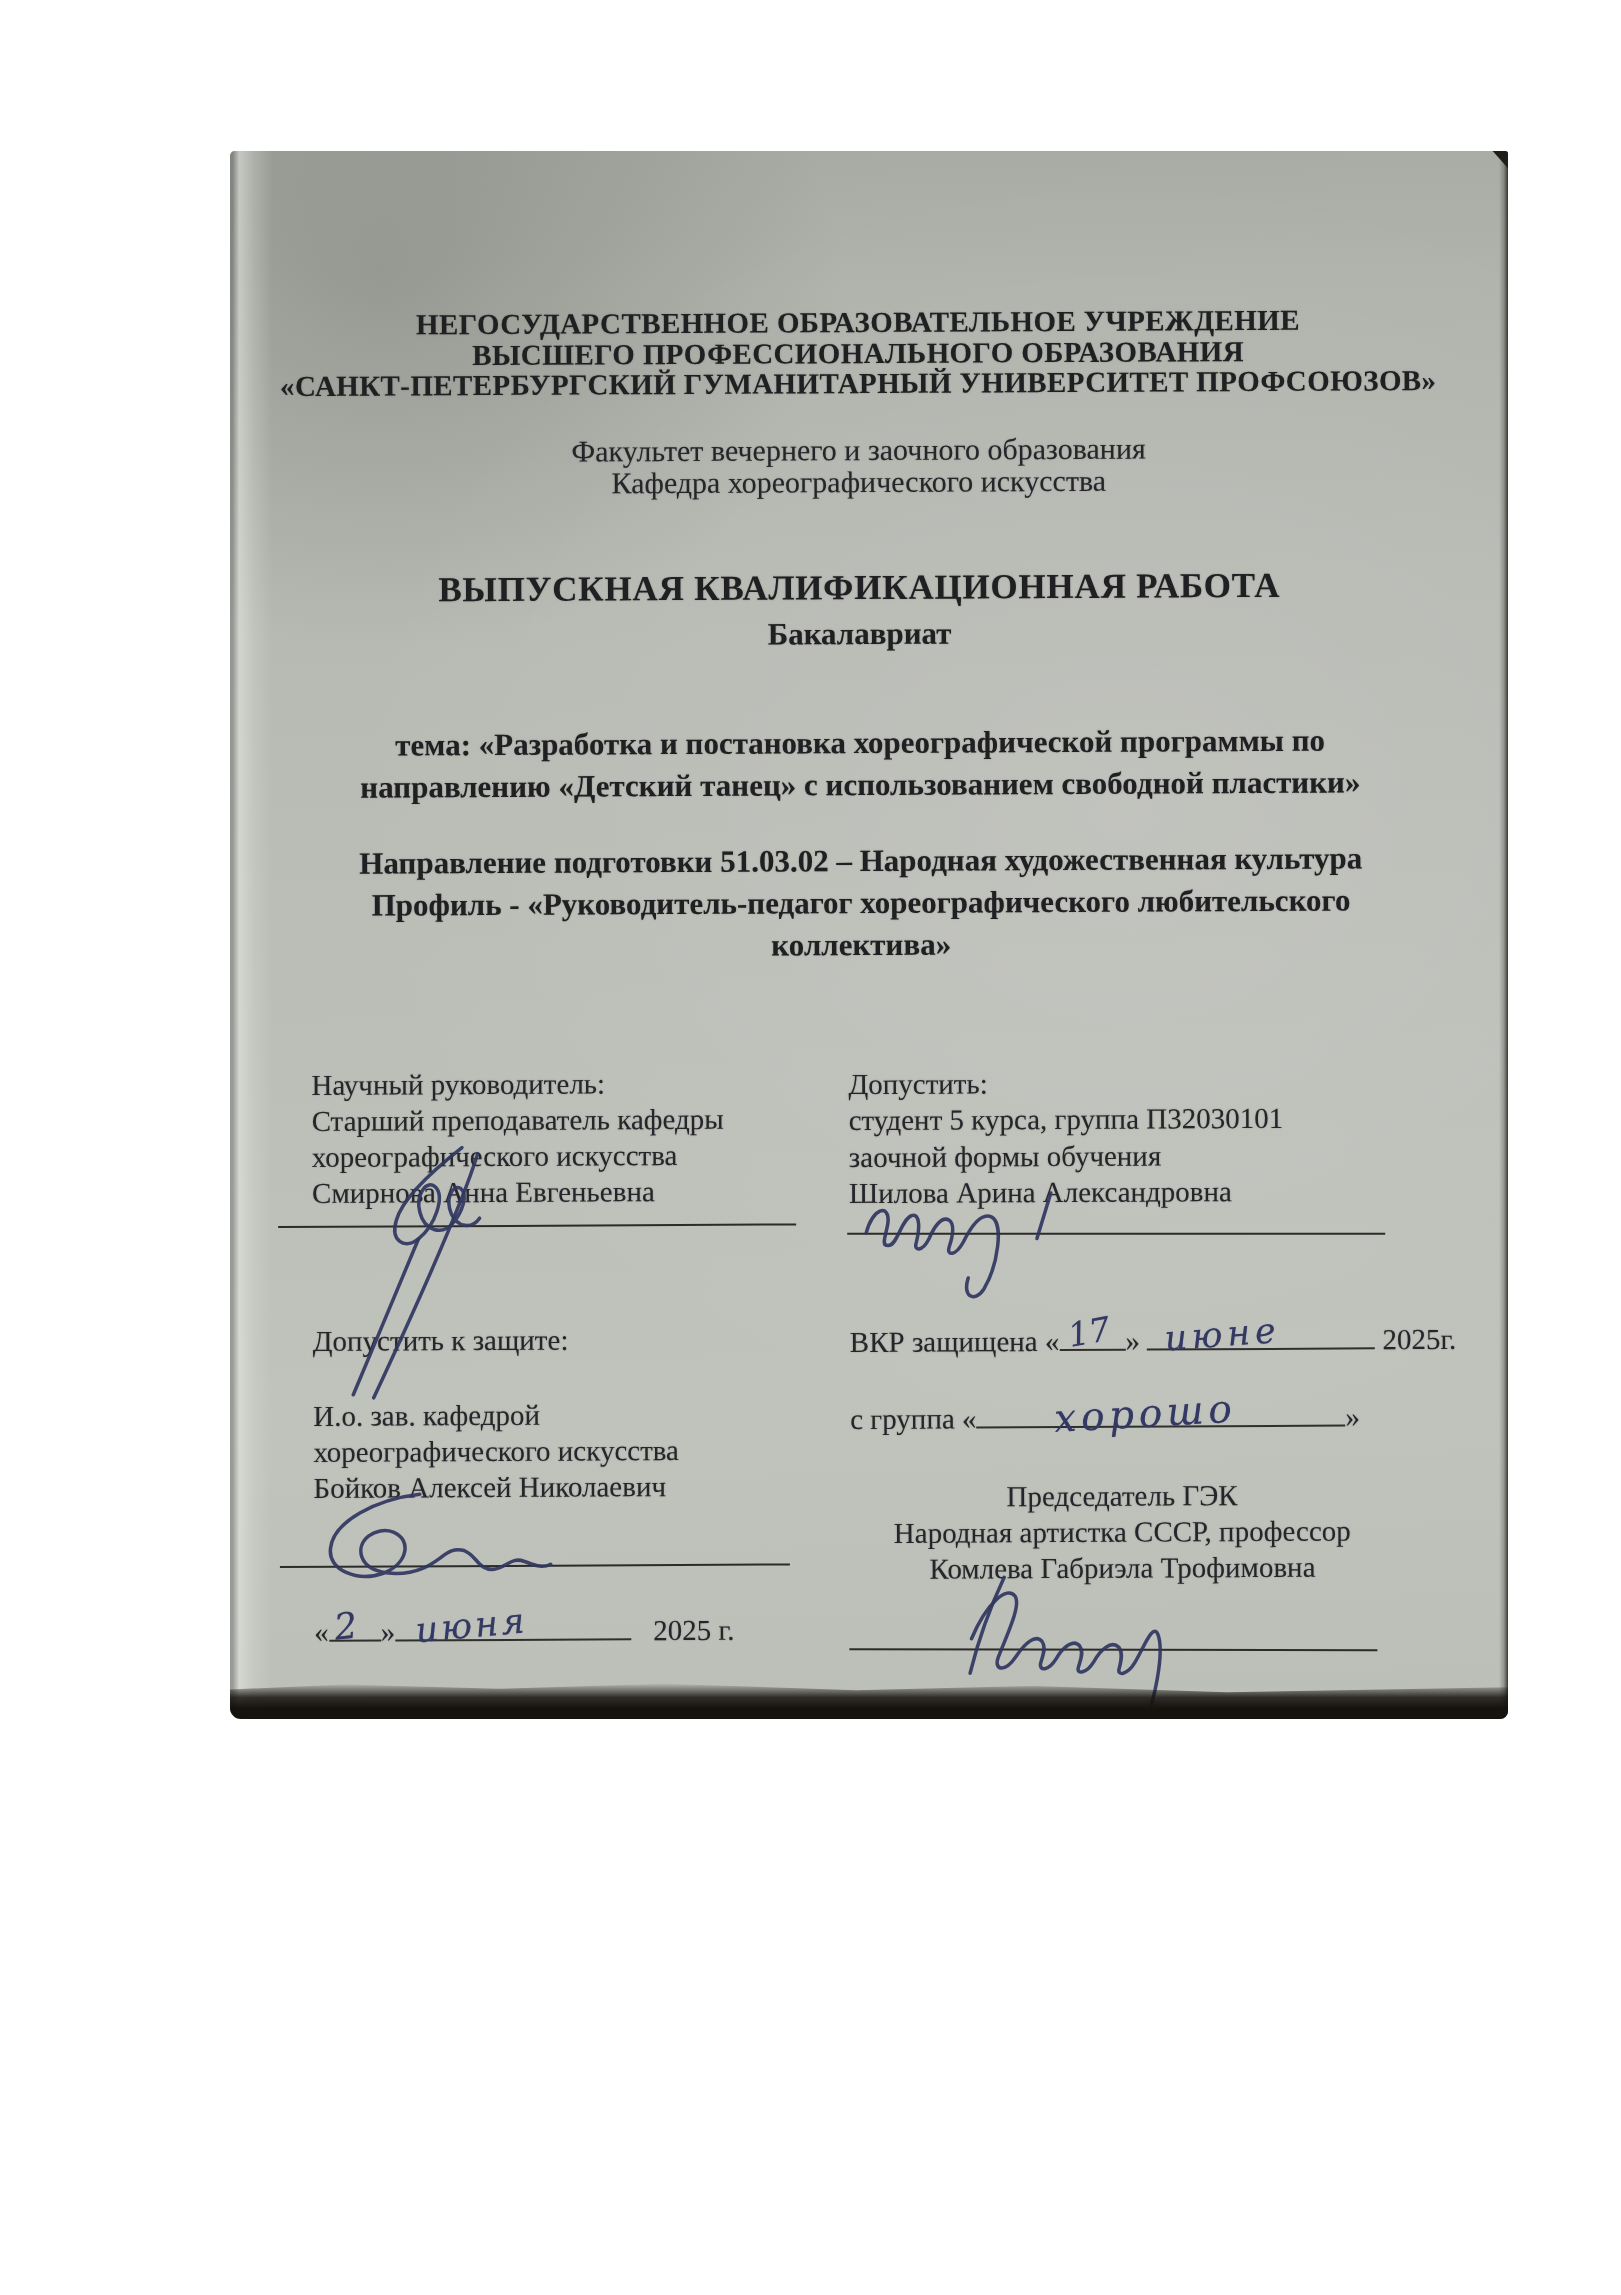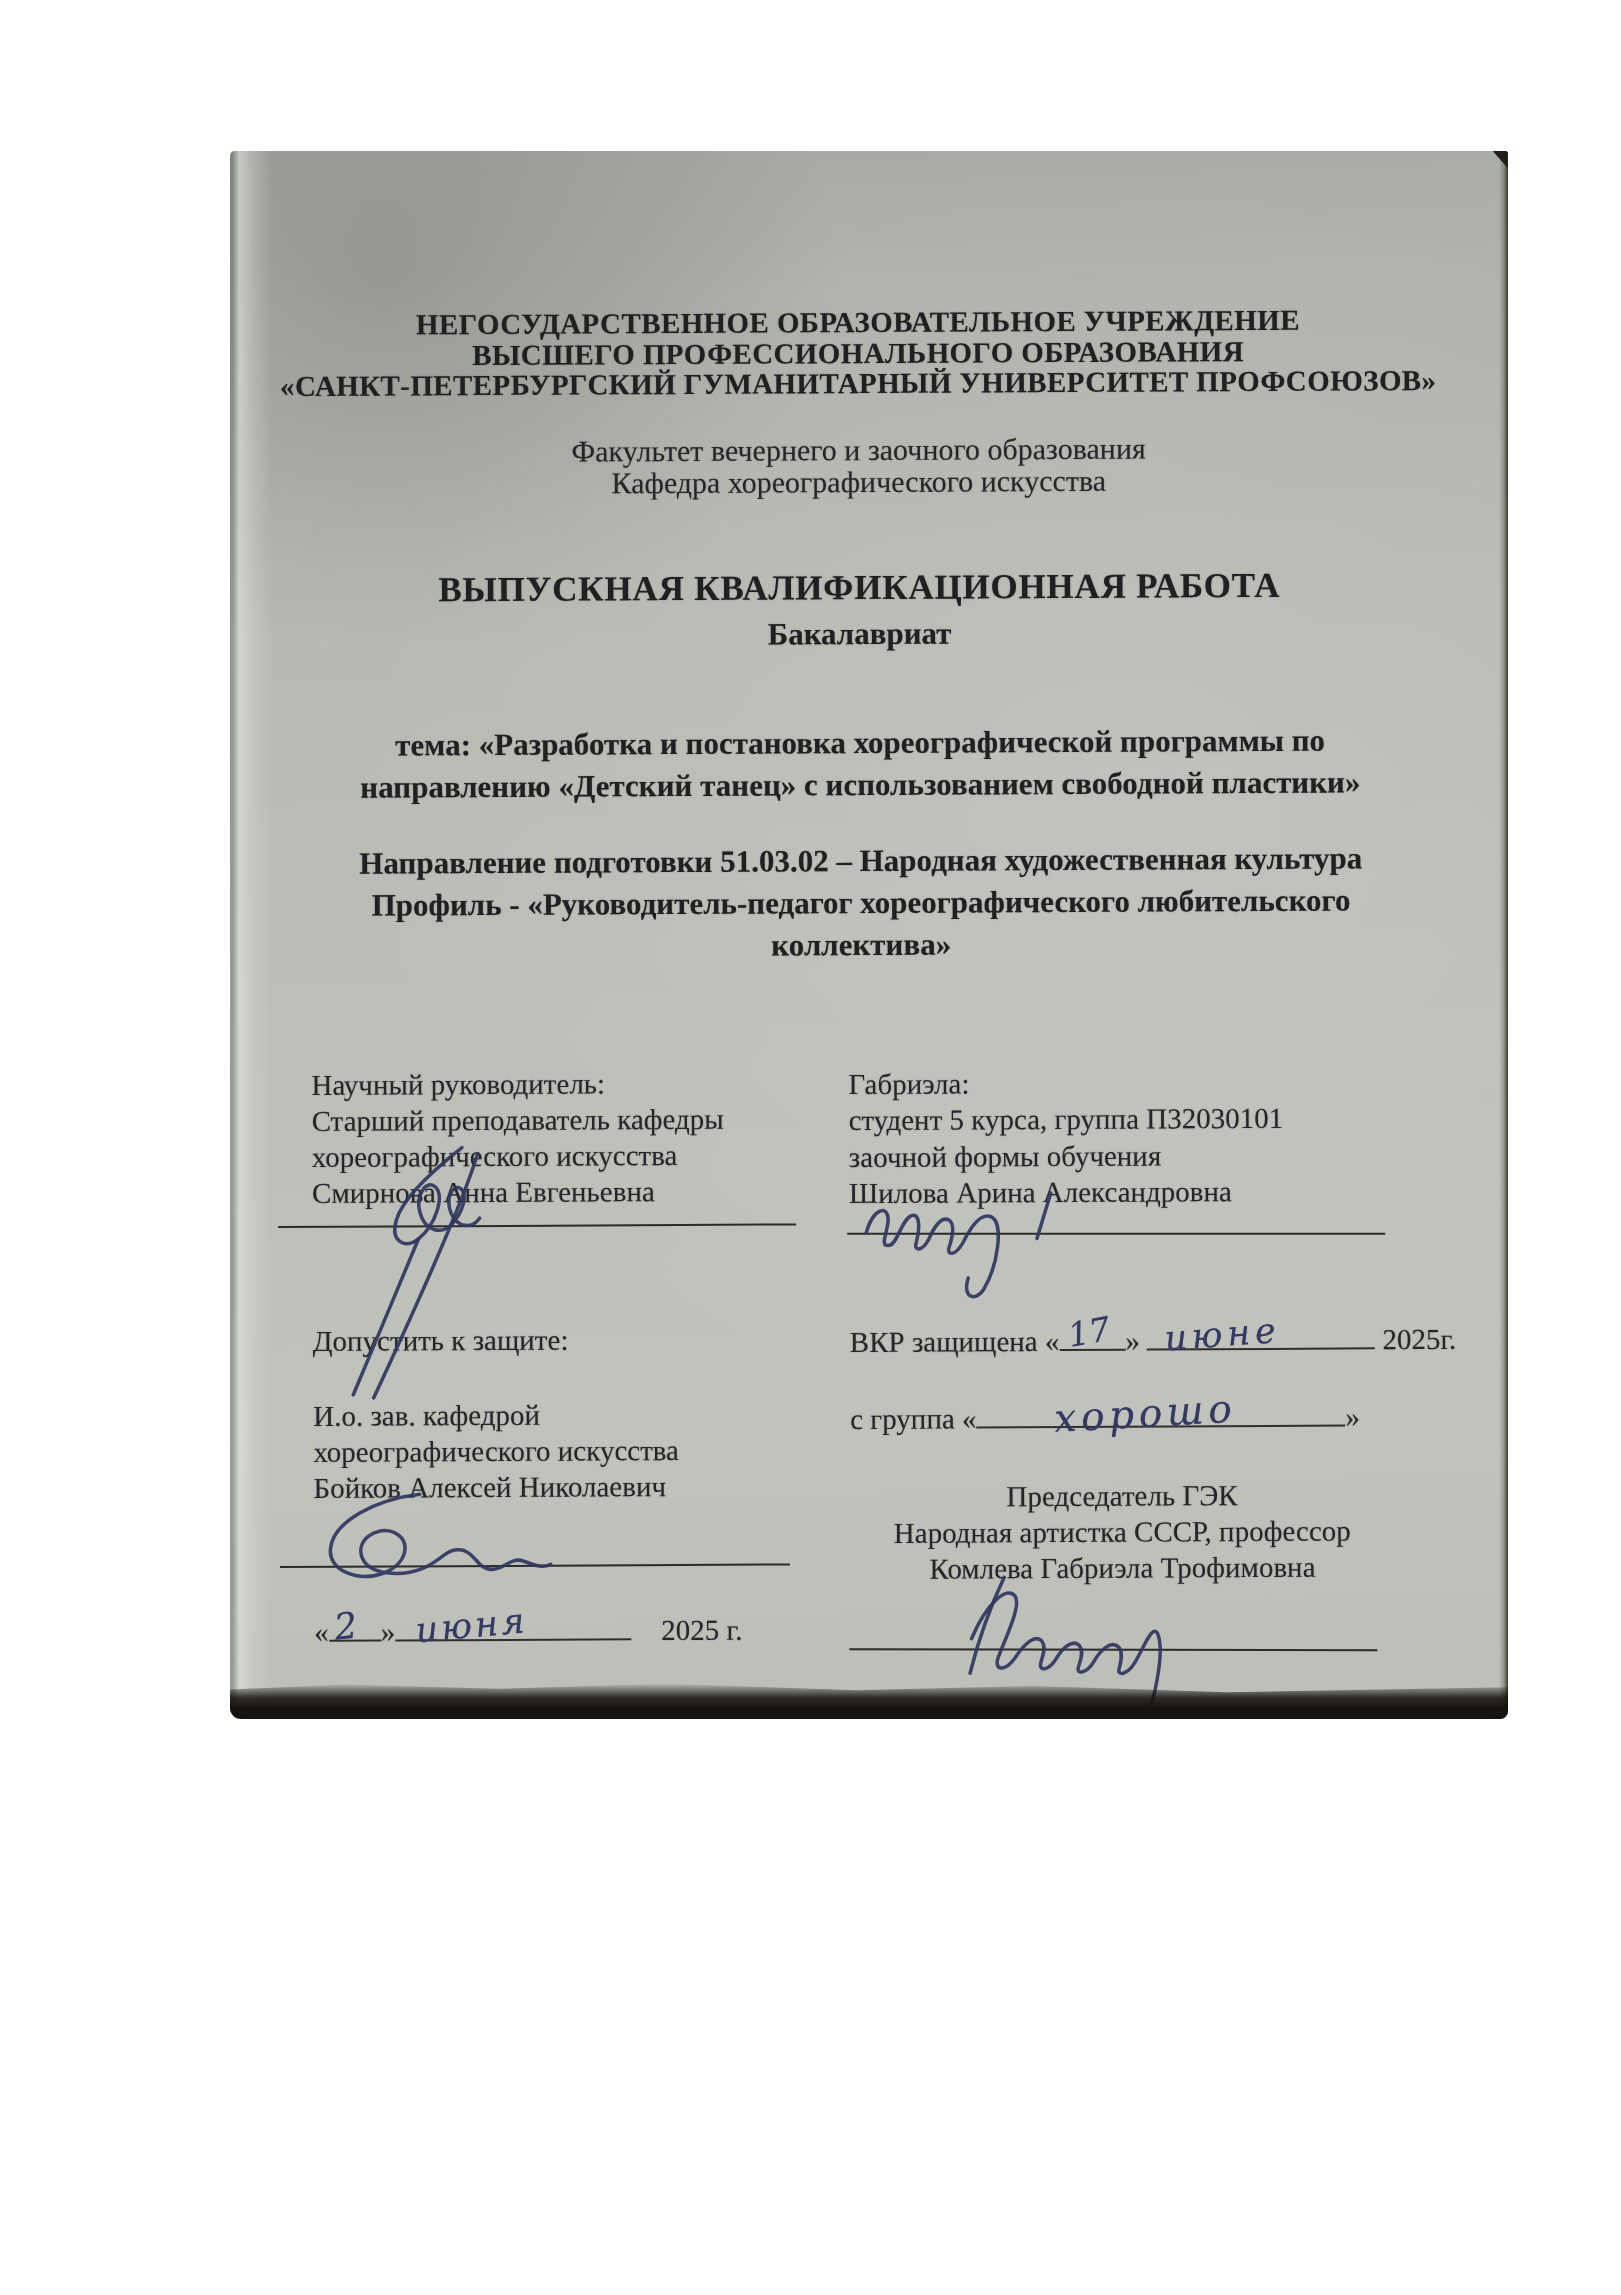--- a/index.html
+++ b/index.html
@@ -71,21 +71,21 @@
 
       <div class="t cen b theme" style="top:688px">Направление подготовки 51.03.02 – Народная художественная культура</div>
       <div class="t cen b theme" style="top:730px">Профиль - «Руководитель-педагог хореографического любительского</div>
       <div class="t cen b theme" style="top:772px">коллектива»</div>
 
       <div class="t col" style="left:79px;top:913px">Научный руководитель:</div>
       <div class="t col" style="left:79px;top:949px">Старший преподаватель кафедры</div>
       <div class="t col" style="left:79px;top:985px">хореографического искусства</div>
       <div class="t col" style="left:79px;top:1021px">Смирнова Анна Евгеньевна</div>
 
-      <div class="t col" style="left:616px;top:915px">Габриэла:</div>
+      <div class="t col" style="left:616px;top:915px">Допустить:</div>
       <div class="t col" style="left:616px;top:951px">студент 5 курса, группа П32030101</div>
       <div class="t col" style="left:616px;top:988px">заочной формы обучения</div>
       <div class="t col" style="left:616px;top:1024px">Шилова Арина Александровна</div>
 
       <div class="sig-line" style="left:45px;top:1072px;width:518px"></div>
       <div class="sig-line" style="left:614px;top:1083px;width:538px;transform:rotate(0.3deg)"></div>
 
       <svg class="sig" style="left:47px;top:985px" width="267" height="275" viewBox="0 0 340 350">
         <path d="M 232 12 C 196 40 156 76 148 104 C 140 130 158 142 176 128 C 198 110 210 74 198 62 C 188 52 172 70 178 94 C 184 118 206 124 220 108 C 232 94 240 72 230 64 C 220 58 210 76 218 96 C 226 114 244 116 254 102"></path>
         <path d="M 252 20 C 230 90 170 220 118 330"></path>
@@ -114,21 +114,21 @@
       <div class="t col" style="left:597px;top:1328px;width:581px;text-align:center;white-space:normal">Председатель ГЭК</div>
       <div class="t col" style="left:597px;top:1364px;width:581px;text-align:center;white-space:normal">Народная артистка СССР, профессор</div>
       <div class="t col" style="left:597px;top:1400px;width:581px;text-align:center;white-space:normal">Комлева Габриэла Трофимовна</div>
 
       <div class="sig-line" style="left:45px;top:1412px;width:510px"></div>
       <svg class="sig" style="left:47px;top:1333px" width="275" height="110" viewBox="0 0 350 140">
         <path d="M 176 10 C 120 16 66 44 62 78 C 58 106 96 122 130 110 C 160 98 166 68 142 58 C 120 50 94 68 102 90 C 110 112 150 116 180 104 C 204 94 212 76 232 82 C 248 88 250 108 270 106 C 286 104 292 90 308 96 C 320 100 330 106 342 100"></path>
       </svg>
 
       <div class="t col row" style="left:79px;top:1454px">
-        <span>«</span><span class="blank" style="width:52px"><span class="hw" style="font-size:36px;bottom:-6.3px;left:7.9px;transform:rotate(-6deg)">2</span></span><span>»</span><span class="blank" style="width:236px"><span class="hw" style="font-size:35px;bottom:-9.4px;left:22px;letter-spacing:3.1px;transform:rotate(-5deg)">июня</span></span><span style="margin-left:30px">2025 г.</span>
+        <span>«</span><span class="blank" style="width:52px"><span class="hw" style="font-size:36px;bottom:-6.3px;left:7.9px;transform:rotate(-6deg)">2</span></span><span>»</span><span class="blank" style="width:236px"><span class="hw" style="font-size:35px;bottom:-9.4px;left:22px;letter-spacing:3.1px;transform:rotate(-5deg)">июня</span></span><span style="margin-left:22px">2025 г.</span>
       </div>
 
       <div class="sig-line" style="left:614px;top:1499px;width:528px;transform:rotate(0.4deg)"></div>
       <svg class="sig" style="left:703px;top:1413px" width="361" height="192" viewBox="0 0 460 245">
         <path d="M 84 18 C 64 60 48 108 40 140"></path>
         <path d="M 42 96 C 62 50 88 28 98 42 C 106 54 86 94 76 120 C 70 136 84 140 98 120 C 110 102 124 90 132 100 C 138 108 132 120 130 128 C 128 138 140 138 150 122 C 158 108 172 96 180 106 C 186 114 180 126 178 134 C 176 142 188 142 198 126 C 206 112 220 98 230 108 C 236 116 232 128 230 136 C 228 144 240 144 250 128 C 262 108 274 76 280 92 C 288 114 276 180 258 214 C 248 234 236 226 244 202"></path>
       </svg>
 
       <div class="t cen fac" style="top:1682px">Санкт-Петербург</div>
       <div class="t cen fac" style="top:1716px">2025</div>

